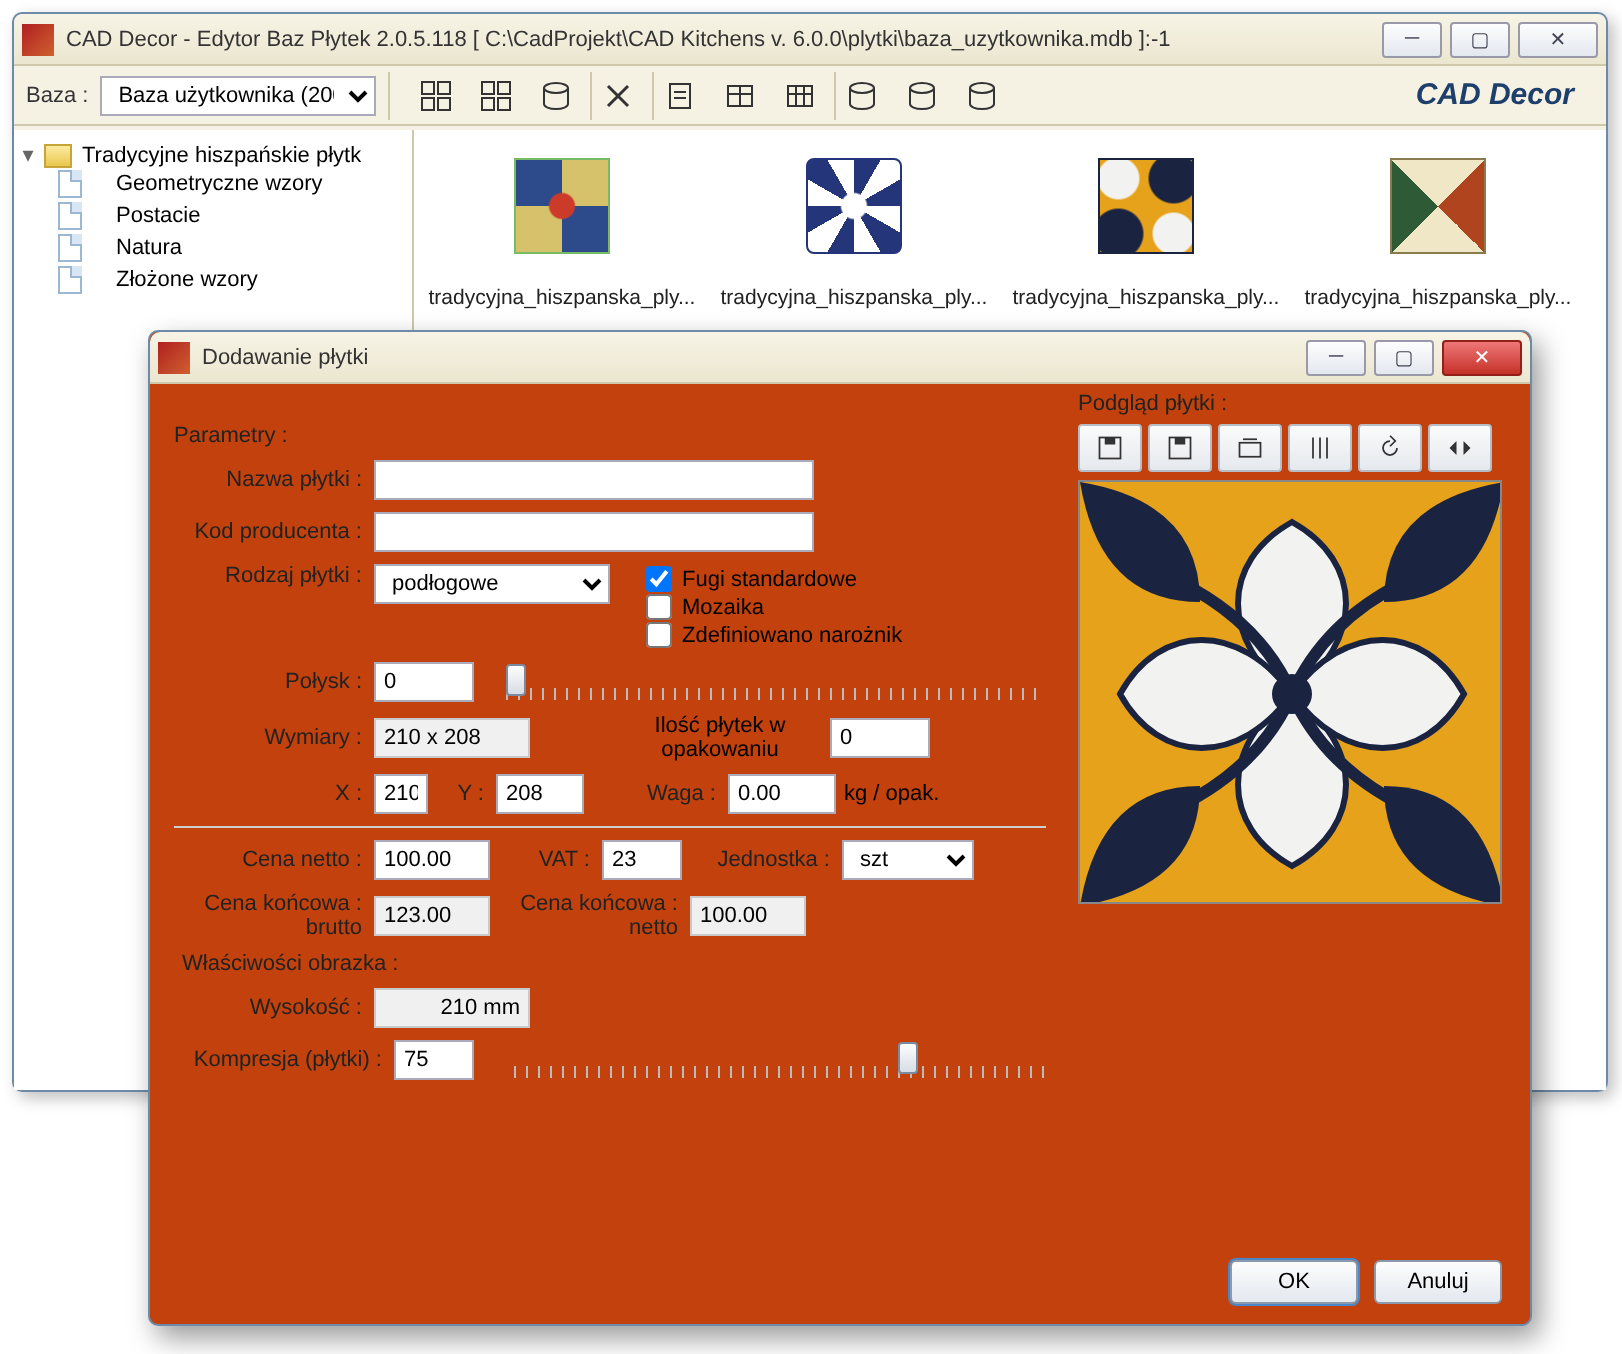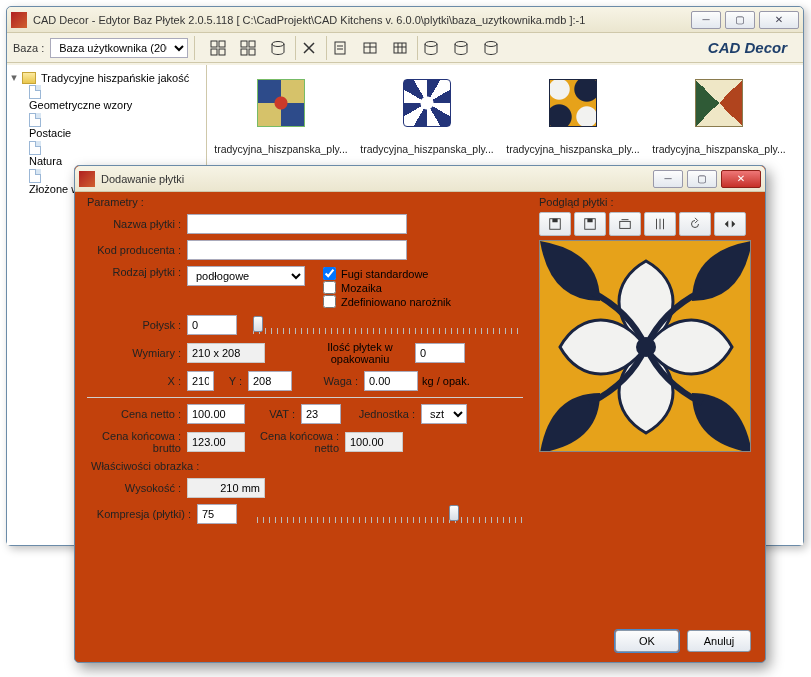--- a/index.html
+++ b/index.html
@@ -34,21 +34,21 @@
   .ti svg { width:16px; height:16px; }
   .brand { margin-left:auto; font-weight:bold; font-style:italic; color:#1e3f6b; font-size:15px; padding-right:10px; }
 
   .workspace { position:absolute; left:0; right:0; top:58px; bottom:0; display:flex; }
   .tree-pane { width:200px; border-right:1px solid #cfc8aa; background:#fff; padding:6px 2px; overflow:hidden; }
   .tree-pane .root { display:flex; align-items:center; gap:3px; white-space:nowrap; }
   .tree-pane .root .twist { width:10px; text-align:center; color:#666; }
   .tree-pane .node-icon { width:14px; height:12px;
     background:linear-gradient(#fceaa0,#e9c74e); border:1px solid #c6a437; margin-right:2px; }
   .tree-children { margin-left:20px; }
-  .tree-children .leaf { display:flex; gap:0; padding:1px 0;flex-direction:column; }
+  .tree-children .leaf { display:flex; align-items:center; gap:17px; padding:1px 0; }
   .tree-children .leaf .doc-icon { width:12px; height:14px; background:#fff; border:1px solid #9bb7d6; position:relative; }
   .tree-children .leaf .doc-icon::after { content:""; position:absolute; right:-1px; top:-1px; width:5px; height:5px; background:#d8e6f3; border-left:1px solid #9bb7d6; border-bottom:1px solid #9bb7d6; }
 
   .thumb-pane { flex:1; background:#fff; padding:14px 4px; display:flex; gap:6px; align-items:flex-start; }
   .thumb-col { width:140px; text-align:center; }
   .thumb-img { width:48px; height:48px; margin:0 auto 16px auto; display:block; }
   .thumb-label { font-size:10.5px; color:#222; white-space:nowrap; overflow:hidden; text-overflow:ellipsis; }
 
   
   .sw1 { background:
@@ -70,21 +70,21 @@
     border:1px solid #8a7b4e; }
 
   
   .dialog { position:absolute; left:74px; top:165px; width:692px; height:498px;
     border:1px solid #6b8ba8; border-radius:5px; background:#c2410c;
     box-shadow:4px 6px 14px rgba(0,0,0,.4); }
   .dialog .titlebar { background:linear-gradient(#f7f4e6,#ebe6cf); }
   .dialog .win-btn.close { background:linear-gradient(#e77,#c53128); color:#fff; border-color:#902018; }
 
   .dialog-body { position:absolute; top:30px; bottom:40px; left:12px; right:12px; }
-  .params-col { position:absolute; left:0; top:0; width:436px; bottom:0; }
+  .params-col { position:absolute; left:0; top:16px; width:436px; bottom:0; }
   .preview-col { position:absolute; right:0; top:0; width:214px; }
 
   .section-label { font-size:11px; color:#222; margin-bottom:4px; }
 
   .form-row { display:flex; align-items:center; margin:6px 0; }
   .form-row .lab { width:100px; text-align:right; padding-right:6px; color:#222; }
   input[type=text].field, select.field { height:20px; padding:1px 4px; border:1px solid #aab;
     background:#fff; }
   input[type=text].ro { background:#f0f0f0; border:1px solid #c9c9c9; }
   input.selected { background:#2f6db3; color:#fff; }
@@ -211,21 +211,21 @@
         </div>
     </div>
     <div class="brand">CAD Decor</div>
   </div>
 
   <div class="workspace">
     <div class="tree-pane">
       <div class="root">
         <span class="twist">▾</span>
         <span class="node-icon"></span>
-        <span>Tradycyjne hiszpańskie jakość</span>
+        <span>Tradycyjne hiszpańskie płytk</span>
       </div>
       <div class="tree-children">
         <div class="leaf">
             <span class="doc-icon"></span>
             <span>Geometryczne wzory</span>
           </div>
         <div class="leaf">
             <span class="doc-icon"></span>
             <span>Postacie</span>
           </div>
@@ -337,21 +337,21 @@
       </div>
 
       <div class="hr"></div>
 
       <div class="form-row">
         <div class="lab">Cena netto :</div>
         <input type="text" class="field" style="width: 58px;" value="100.00">
         <div class="lab" style="width:56px">VAT :</div>
         <input type="text" class="field" style="width: 40px;" value="23">
         <div class="lab" style="width:80px">Jednostka :</div>
-        <select class="field" style="width:46px">
+        <select class="field" style="width:66px">
           <option>szt</option>
         </select>
       </div>
 
       <div class="form-row">
         <div class="lab" style="width:100px; line-height:12px">Cena końcowa : brutto</div>
         <input type="text" class="field ro" style="width: 58px;" value="123.00">
         <div class="lab" style="width:100px; line-height:12px">Cena końcowa : netto</div>
         <input type="text" class="field ro" style="width: 58px;" value="100.00">
       </div>

